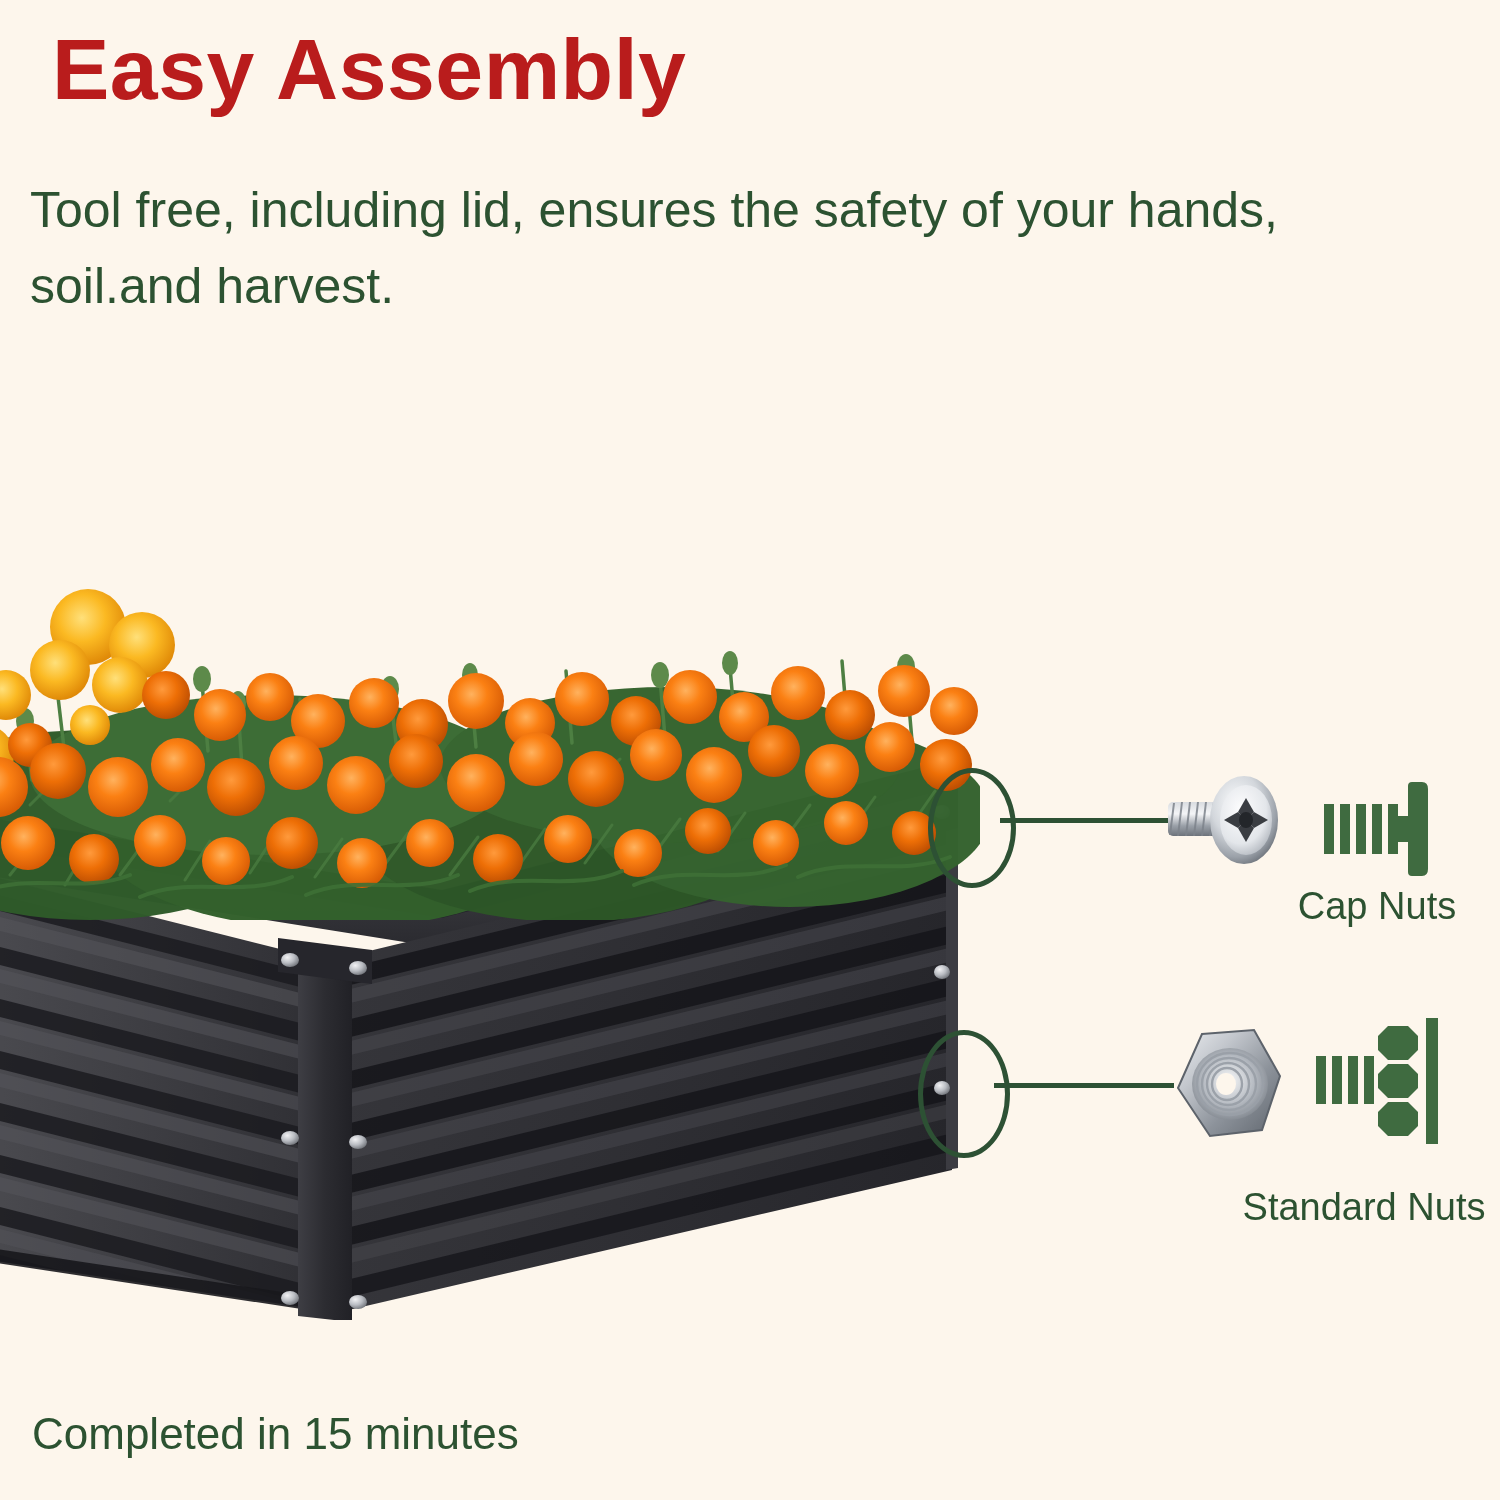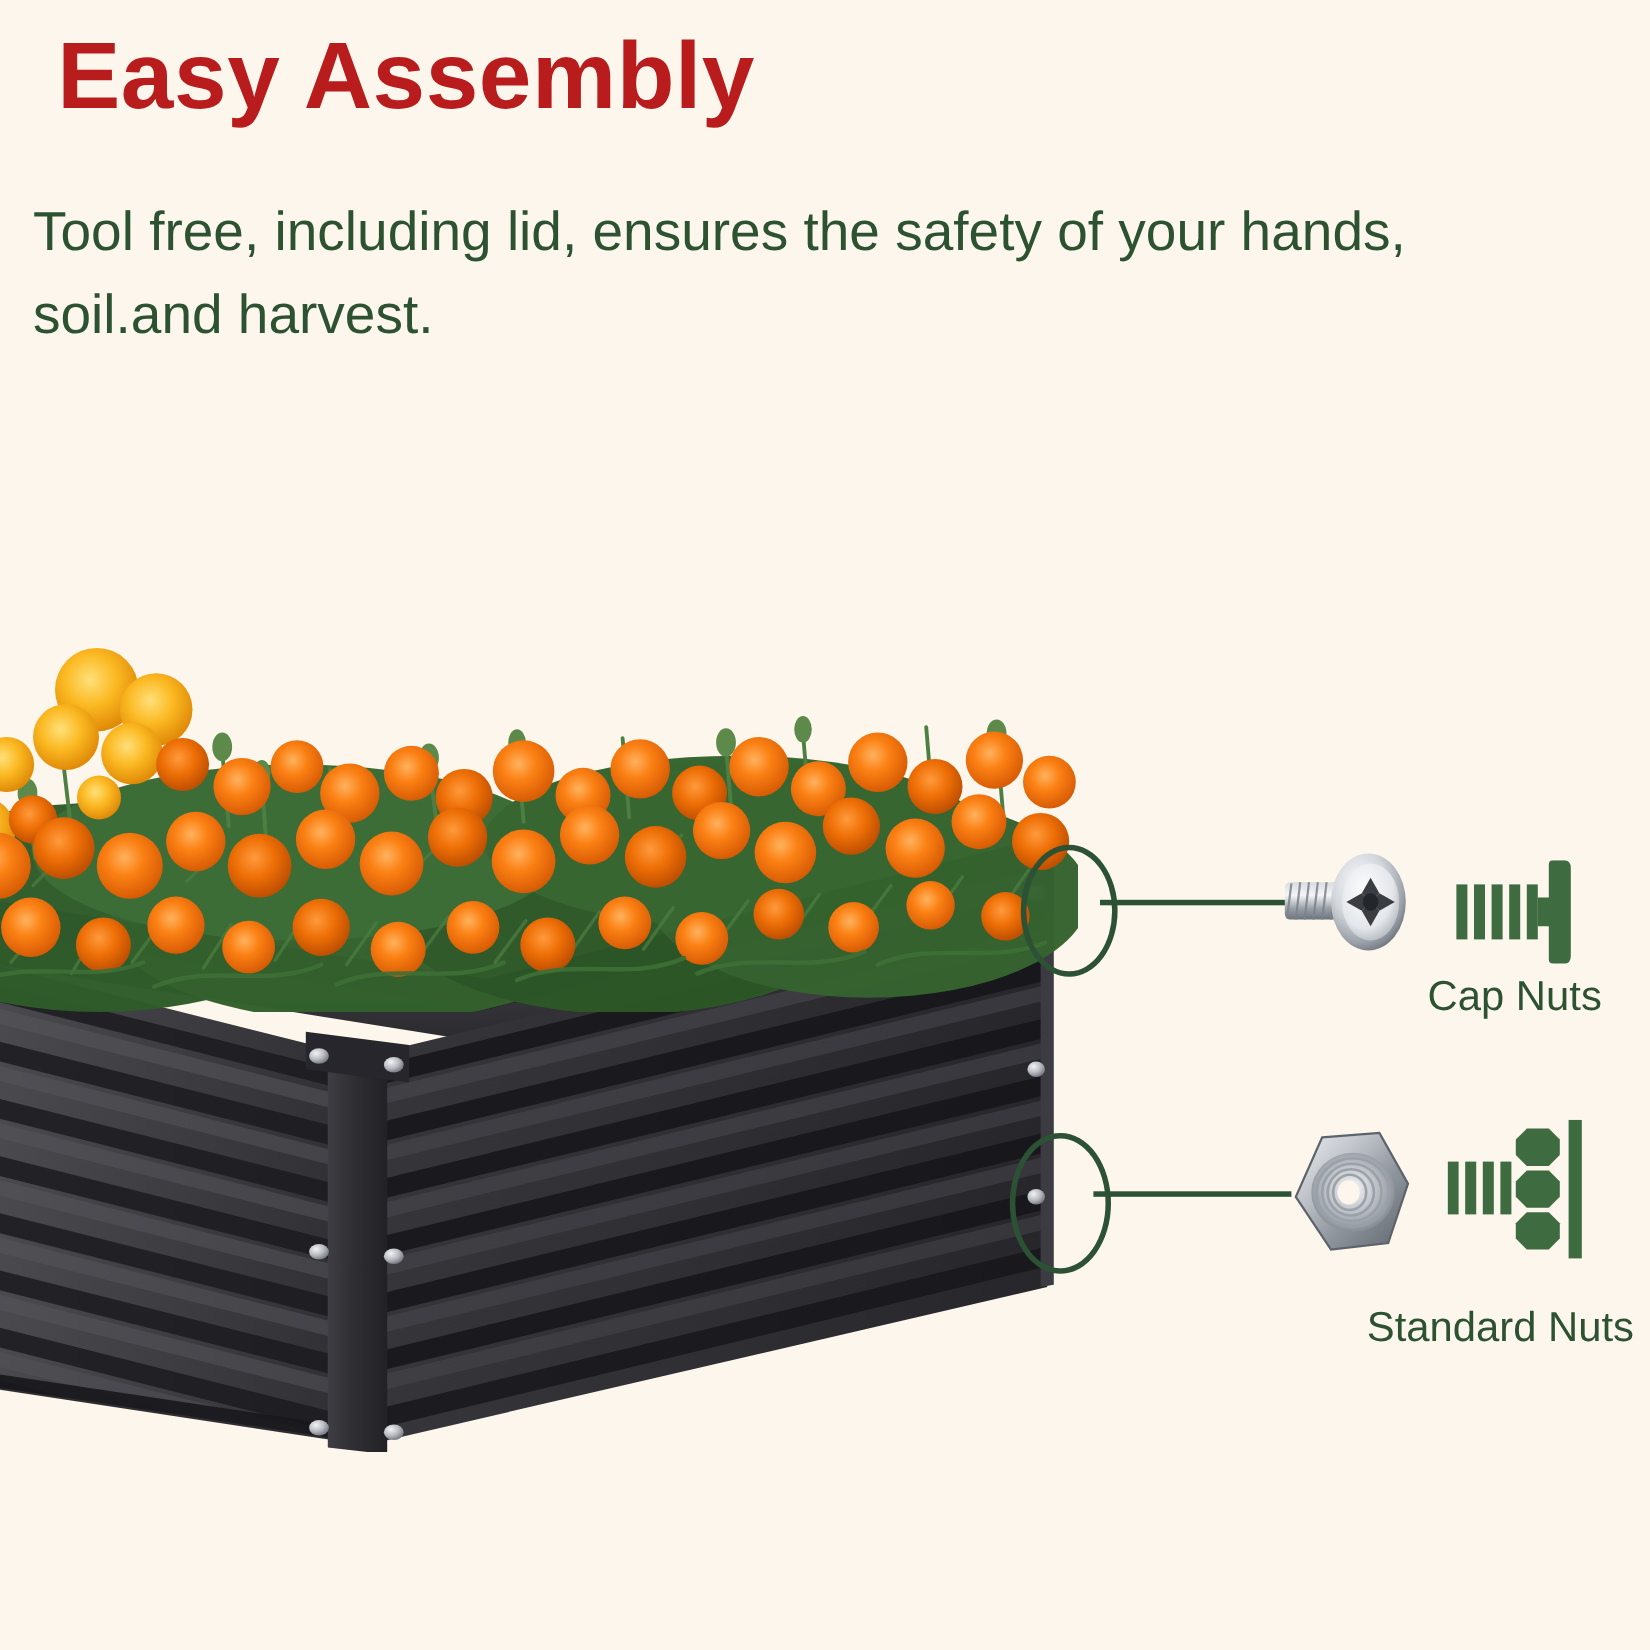--- a/index.html
+++ b/index.html
@@ -471,14 +471,15 @@
         <polygon points="72,46 92,46 102,56 102,70 92,80 72,80 62,70 62,56"></polygon>
         <polygon points="72,84 92,84 102,94 102,108 92,118 72,118 62,108 62,94"></polygon>
 
         <rect x="110" y="0" width="12" height="126"></rect>
       </g>
     </svg>
   </div>
 
   <div class="hw-label" style="left:1226px; top:1186px; width:276px;">Standard Nuts</div>
 
+  <div id="footnote">Completed in 15 minutes</div>
 
 </div>
 
 </body></html>

